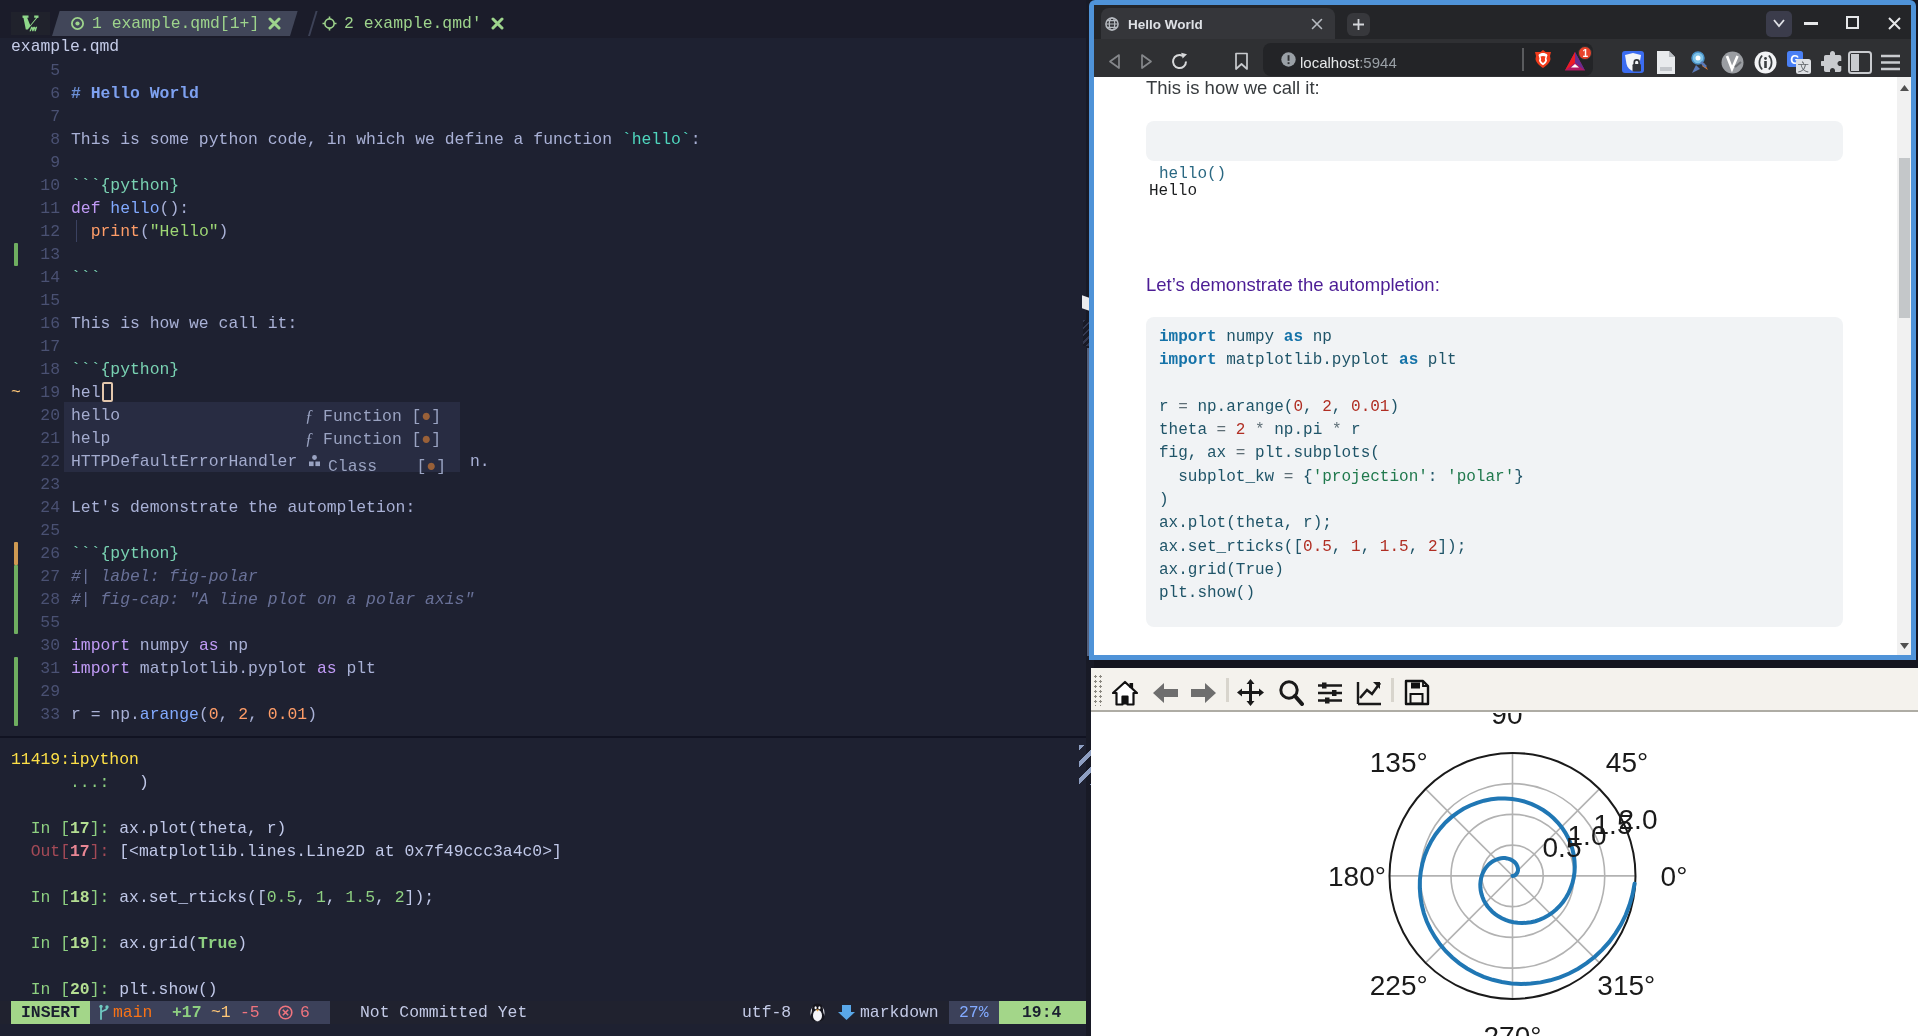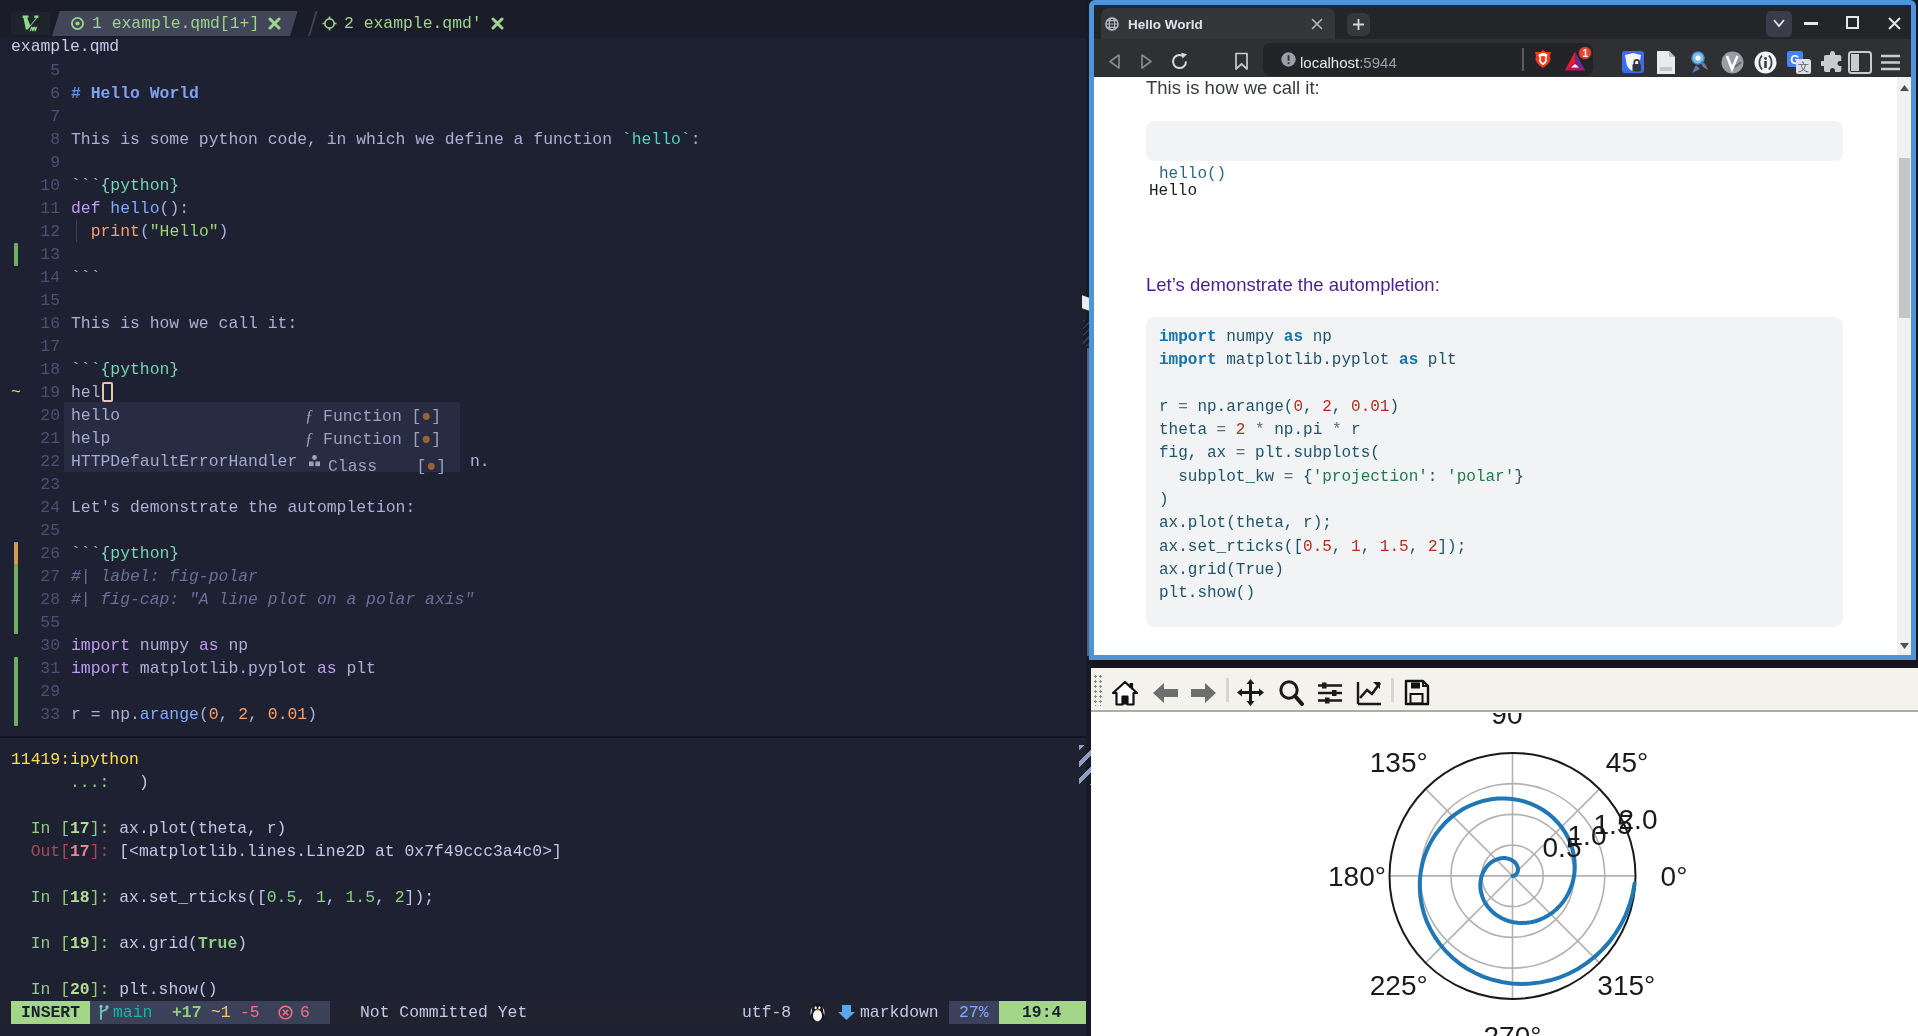--- a/index.html
+++ b/index.html
@@ -135,21 +135,21 @@
     <div id="statusline">
       <div class="abs" style="left:0;top:1001px;width:1086px;height:22.5px;background:#20222f;"></div>
       <div class="abs" style="left:11px;top:1001px;width:79px;height:22.5px;background:#a3d689;"></div>
       <div class="tl" style="left:21px;top:1001px;color:#1b2030;font-weight:bold;">INSERT</div>
       <div class="abs" style="left:90px;top:1001px;width:240px;height:22.5px;background:#3c415a;"></div>
       <svg class="abs" style="left:97px;top:1004px" width="14" height="17" viewBox="0 0 14 17">
         <path d="M4 2 V15 M4 9 C4 6 10 7 10 4" stroke="#6fc8c0" stroke-width="1.8" fill="none" stroke-linecap="round"></path>
         <circle cx="4" cy="2.5" r="1.7" fill="#6fc8c0"></circle>
           <circle cx="10" cy="3" r="1.7" fill="#6fc8c0"></circle>
       </svg>
-      <div class="tl" style="left:113px;top:1001px;color:#14b8a6;">main</div>
+      <div class="tl" style="left:113px;top:1001px;color:#f97316;">main</div>
       <div class="tl" style="left:172px;top:1001px;color:#8ed081;font-weight:bold;">+17</div>
       <div class="tl" style="left:211px;top:1001px;color:#ffc777;">~1</div>
       <div class="tl" style="left:240px;top:1001px;color:#f0747e;">-5</div>
       <svg class="abs" style="left:278px;top:1004.5px" width="15" height="15" viewBox="0 0 15 15">
         <circle cx="7.5" cy="7.5" r="6.3" fill="none" stroke="#f0747e" stroke-width="1.6"></circle>
         <path d="M4.8 4.8 L10.2 10.2 M10.2 4.8 L4.8 10.2" stroke="#f0747e" stroke-width="1.6"></path>
       </svg>
       <div class="tl" style="left:300px;top:1001px;color:#f0747e;">6</div>
       <div class="tl" style="left:360px;top:1001px;color:#c3cae6;">Not Committed Yet</div>
       <div class="tl" style="left:742px;top:1001px;color:#c3cae6;">utf-8</div>

